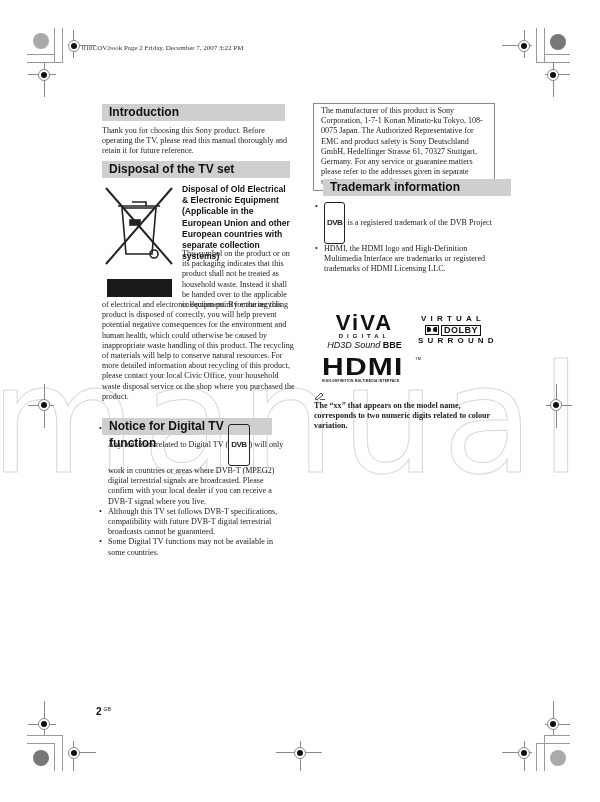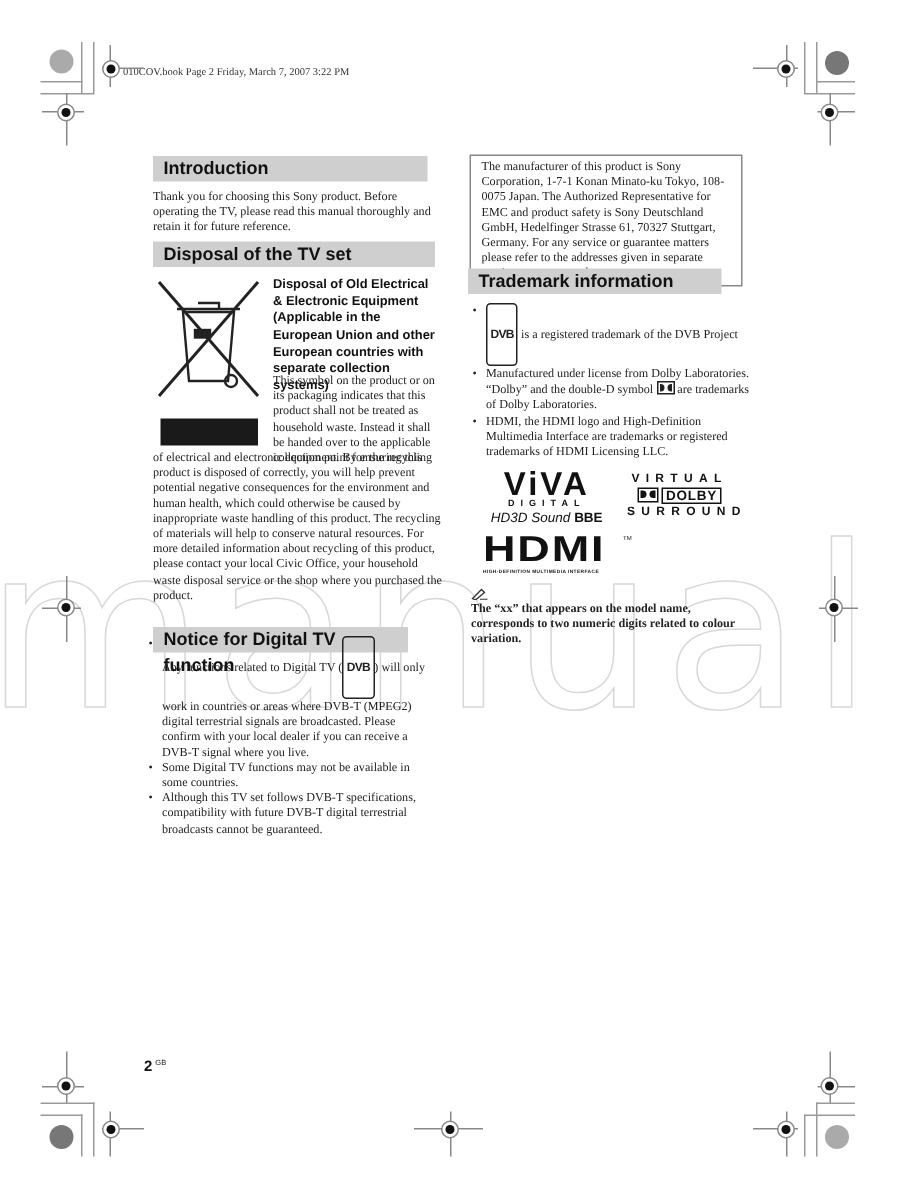--- a/index.html
+++ b/index.html
@@ -114,21 +114,21 @@
     position: absolute; left: 96px; top: 706px; font-family: "Liberation Sans", sans-serif;
     font-weight: bold; font-size: 10px; color: #111;
   }
   .page-num sup { font-size: 5px; font-weight: normal; margin-left: 2px; }
 </style>
 </head>
 <body>
 
 <div class="abs watermark">manuali</div>
 
-<div class="abs header-line">010COV.book  Page 2  Friday, March 7, 2007  3:22 PM</div>
+<div class="abs header-line">010COV.book  Page 2  Friday, December 7, 2007  3:22 PM</div>
 
 <div>
 
   <div class="dot light" style="left:33px;top:33px;"></div>
   <div class="vline" style="left:62px;top:28px;height:34px;"></div>
   <div class="hline" style="left:27px;top:54px;width:28px;"></div>
   <div class="vline" style="left:54px;top:28px;height:34px;"></div>
   <div class="hline" style="left:27px;top:62px;width:36px;"></div>
   <div class="reg-h" style="left:68px;top:45px;width:28px;"></div>
   <div class="reg-v" style="left:73px;top:30px;height:28px;"></div>
@@ -203,30 +203,29 @@
 </svg>
 <div class="weee-bar"></div>
 
 <div class="abs bold-sans" style="left:182px;top:184px;width:112px;">Disposal of Old Electrical &amp; Electronic Equipment (Applicable in the European Union and other European countries with separate collection systems)</div>
 <div class="body-text" style="left:182px;top:249px;width:114px;">This symbol on the product or on its packaging indicates that this product shall not be treated as household waste. Instead it shall be handed over to the applicable collection point for the recycling</div>
 <div class="body-text" style="left:102px;top:300px;width:196px;">of electrical and electronic equipment. By ensuring this product is disposed of correctly, you will help prevent potential negative consequences for the environment and human health, which could otherwise be caused by inappropriate waste handling of this product. The recycling of materials will help to conserve natural resources. For more detailed information about recycling of this product, please contact your local Civic Office, your household waste disposal service or the shop where you purchased the product.</div>
 
 <div class="sec-head" style="left:102px;top:418px;width:170px;">Notice for Digital TV function</div>
 <ul class="bullets body-text" style="left:98px;top:424px;width:192px;">
   <li><span>Any functions related to Digital TV (</span><span class="dvb-logo">DVB</span><span>) will only work in countries or areas where DVB-T (MPEG2) digital terrestrial signals are broadcasted. Please confirm with your local dealer if you can receive a DVB-T signal where you live.</span></li>
+  <li>Although this TV set follows DVB-T specifications, compatibility with future DVB-T digital terrestrial broadcasts cannot be guaranteed.</li>
   <li>Some Digital TV functions may not be available in some countries.</li>
-  <li>Although this TV set follows DVB-T specifications, compatibility with future DVB-T digital terrestrial broadcasts cannot be guaranteed.</li>
 </ul>
 
 <div class="boxed body-text" style="left:313px;top:103px;width:182px;">The manufacturer of this product is Sony Corporation, 1-7-1 Konan Minato-ku Tokyo, 108-0075 Japan. The Authorized Representative for EMC and product safety is Sony Deutschland GmbH, Hedelfinger Strasse 61, 70327 Stuttgart, Germany. For any service or guarantee matters please refer to the addresses given in separate service or guarantee documents</div>
 
-<div class="sec-head" style="left:312px;top:179px;width:169px;">Trademark information</div>
+<div class="sec-head" style="left:323px;top:179px;width:188px;">Trademark information</div>
 <ul class="bullets body-text" style="left:314px;top:202px;width:186px;">
   <li><span class="dvb-logo">DVB</span><span> is a registered trademark of the DVB Project</span></li>
-  <li><span>Manufactured under license from Dolby Laboratories. “Dolby” and the double-D symbol </span><span class="dd-logo"></span><span> are trademarks of Dolby Laboratories.</span></li>
   <li>HDMI, the HDMI logo and High-Definition Multimedia Interface are trademarks or registered trademarks of HDMI Licensing LLC.</li>
 </ul>
 
 <div class="viva">
   <div class="big">ViVA</div>
   <div class="dig">DIGITAL</div>
   <div class="hd3d"><span>HD3D Sound </span><span class="bbe">BBE</span></div>
 </div>
 
 <div class="dolby">

